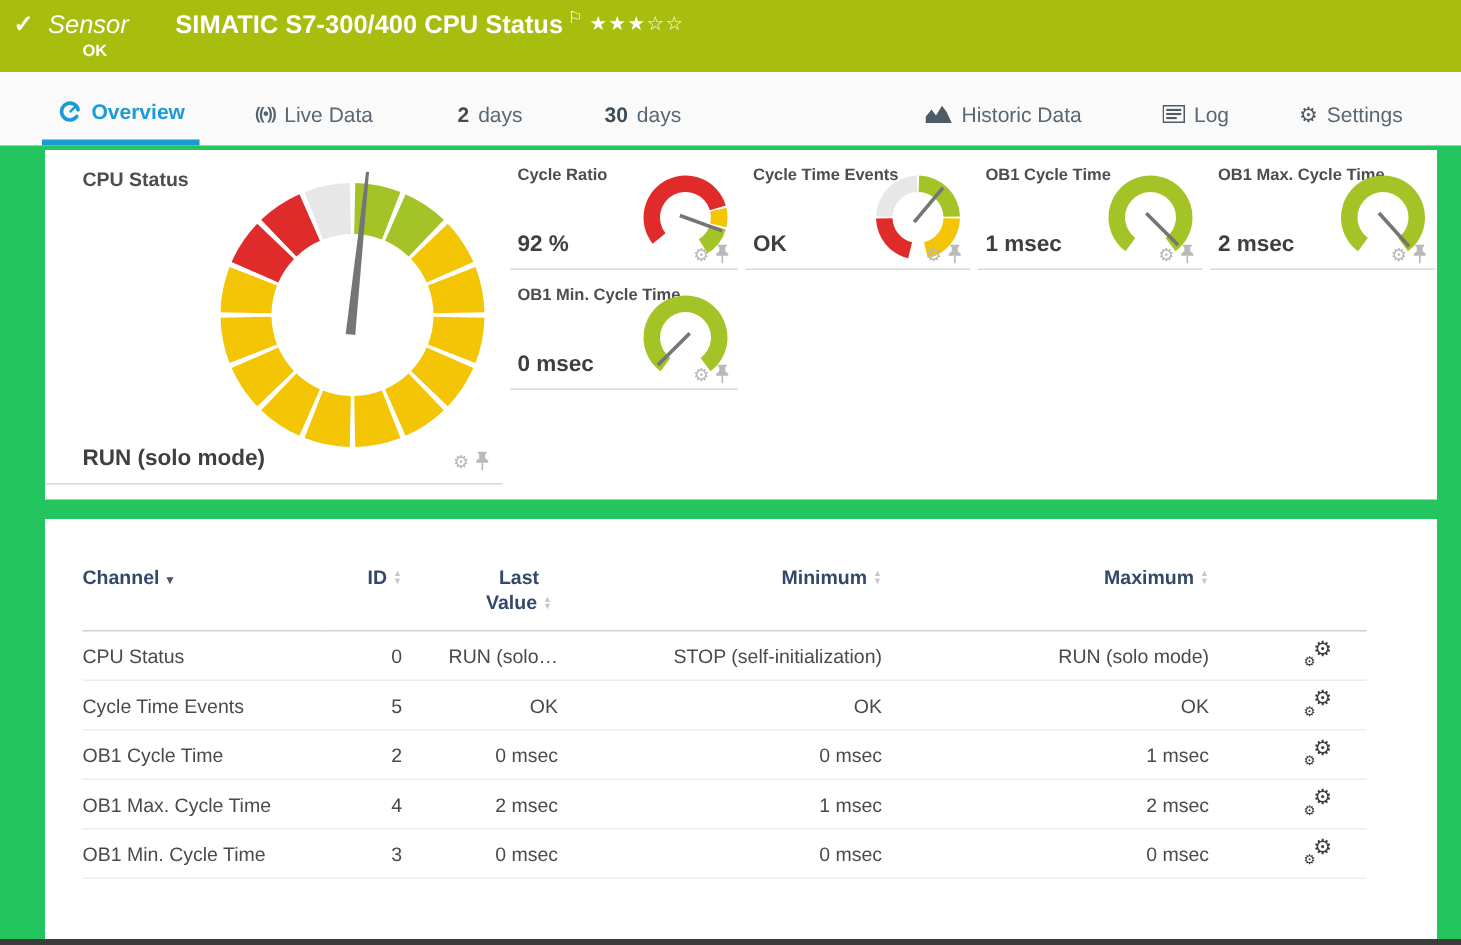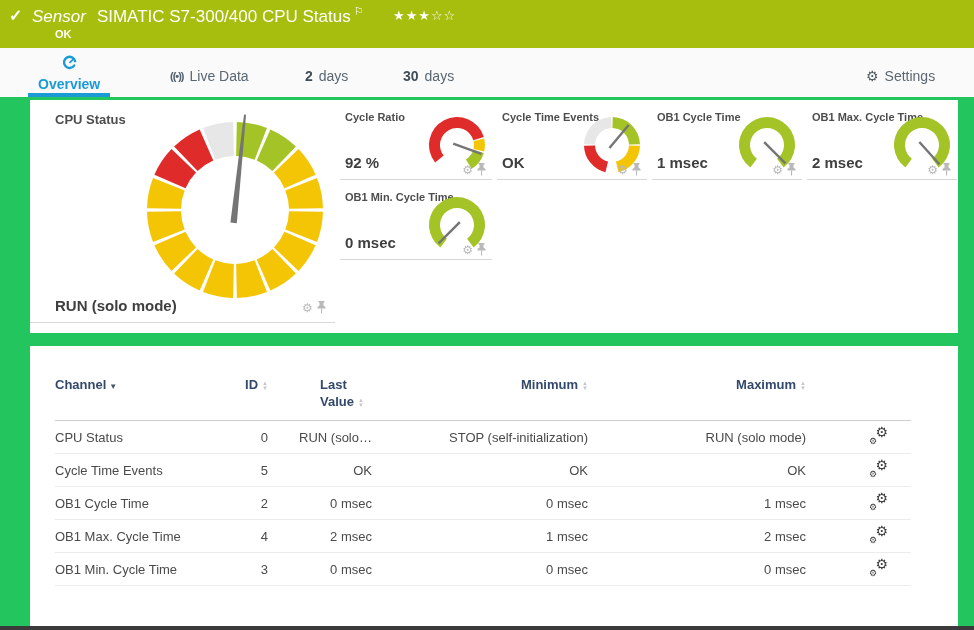--- a/index.html
+++ b/index.html
@@ -4,31 +4,31 @@
 <style>
   * { margin:0; padding:0; box-sizing:border-box; }
   html,body { width:974px; height:630px; overflow:hidden;
     font-family:"Liberation Sans", sans-serif; background:#f0f0f0; }
 
   
   .hdr { position:absolute; left:0; top:0; width:974px; height:48px; background:#a7be0e; color:#fff; }
   .hdr .check { position:absolute; left:9px; top:6px; font-size:16px; font-weight:bold; }
   .hdr .line1 { position:absolute; left:32px; top:5px; font-size:17px; white-space:nowrap; }
   .hdr .kind { font-style:italic; margin-right:11px; }
-  .hdr .title { font-weight:normal; }
+  .hdr .title { font-weight:bold;margin-left:20px; }
   .hdr .flag { font-size:11px; vertical-align:super; margin-left:3px; }
   .hdr .stars { position:absolute; left:393px; top:8px; font-size:13px; letter-spacing:1px; cursor:pointer; }
   .hdr .ok { position:absolute; left:55px; top:28px; font-size:11px; font-weight:bold; }
 
   
   .tabbar { position:absolute; left:0; top:48px; width:974px; height:49px; background:#fafafa; }
   .tab { position:absolute; top:0; height:49px; display:flex; align-items:center; gap:6px;
          font-size:14px; color:#5a6772; cursor:pointer; padding:6px 10px 0 10px; }
   .tab .num { font-weight:bold; color:#3f4d58; }
-  .tab.active { color:#1b9ad6; font-weight:bold; border-bottom:4px solid #1b9ad6;flex-direction:column; }
+  .tab.active { color:#1b9ad6; font-weight:bold; border-bottom:4px solid #1b9ad6; }
   .tab .licon { font-size:11px; letter-spacing:-1px; color:#55636e; font-weight:bold; }
   .tab .gear-glyph { font-size:14px; color:#4d5b66; }
 
   
   .content { position:absolute; left:0; top:97px; width:974px; height:529px; background:#22c55e; }
   .panel { position:absolute; background:#fff; }
   #panel1 { left:30px; top:3px; width:928px; height:233px; }
   #panel2 { left:30px; top:249px; width:928px; height:377px; }
 
   
@@ -52,21 +52,21 @@
   #mini3 { left:777px; top:8px;  width:150px; }
   #mini4 { left:310px; top:88px; width:152px; }
 
   
   table { border-collapse:collapse; table-layout:fixed; margin:30px 0 0 25px; width:856px; font-size:13px; }
   col.c-channel{width:160px} col.c-id{width:53px} col.c-last{width:104px}
   col.c-min{width:216px} col.c-max{width:218px} col.c-gear{width:105px}
   thead th { color:#33496b; font-weight:bold; text-align:right; vertical-align:top;
              padding-bottom:10px; border-bottom:1px solid #cfcfcf; cursor:pointer; line-height:17px; }
   th.h-channel { text-align:left; }
-  th.h-last .wrapbox { display:inline-block; max-width:52px; text-align:left; }
+  th.h-last .wrapbox { display:inline-block; max-width:52px; text-align:center; }
   tbody td { color:#4a4a4a; height:33px; border-bottom:1px solid #ececec; text-align:right; white-space:nowrap; overflow:hidden; }
   td.d-channel { text-align:left; }
   td.d-gear { text-align:center; padding-left:40px; }
   .sort-desc { font-size:8px; color:#44546a; margin-left:3px; }
   .sort2 { display:inline-flex; flex-direction:column; font-size:6px; color:#c4c8ce; line-height:5px;
            vertical-align:middle; margin-left:4px; }
   .gearpair { position:relative; display:inline-block; width:19px; height:16px; cursor:pointer; }
   .gearpair .g1 { position:absolute; right:0; top:-3px; font-size:14px; color:#3d3d3d; line-height:1; }
   .gearpair .g2 { position:absolute; left:0; bottom:-2px; font-size:9px; color:#3d3d3d; line-height:1; }
 
@@ -101,20 +101,35 @@
     <span class="num">2</span>
     <span>days</span>
   </div>
   <div class="tab" style="left:393px;">
     <span class="num">30</span>
     <span>days</span>
   </div>
   <div class="tab" style="left:494px;margin-top:28px;">
     <span class="num">365</span>
     <span>days</span>
+  </div>
+  <div class="tab" style="left:607px;">
+    <svg width="18" height="13" viewBox="0 0 18 13">
+      <path d="M0 13 V9 L4 4 L7 8 L11 1.5 L14 5.5 L17.5 13 Z" fill="#4d5b66"></path>
+    </svg>
+    <span>Historic Data</span>
+  </div>
+  <div class="tab" style="left:765px;">
+    <svg width="15" height="12" viewBox="0 0 15 12">
+      <rect x="0.5" y="0.5" width="14" height="11" fill="none" stroke="#4d5b66"></rect>
+      <rect x="2.5" y="2.6" width="10" height="1.4" fill="#4d5b66"></rect>
+      <rect x="2.5" y="5.3" width="10" height="1.4" fill="#4d5b66"></rect>
+      <rect x="2.5" y="8" width="7" height="1.4" fill="#4d5b66"></rect>
+    </svg>
+    <span>Log</span>
   </div>
   <div class="tab" style="left:856px;">
     <span class="gear-glyph">⚙</span>
     <span>Settings</span>
   </div>
 </div>
 
 <div class="content">
 
   <div class="panel" id="panel1">

